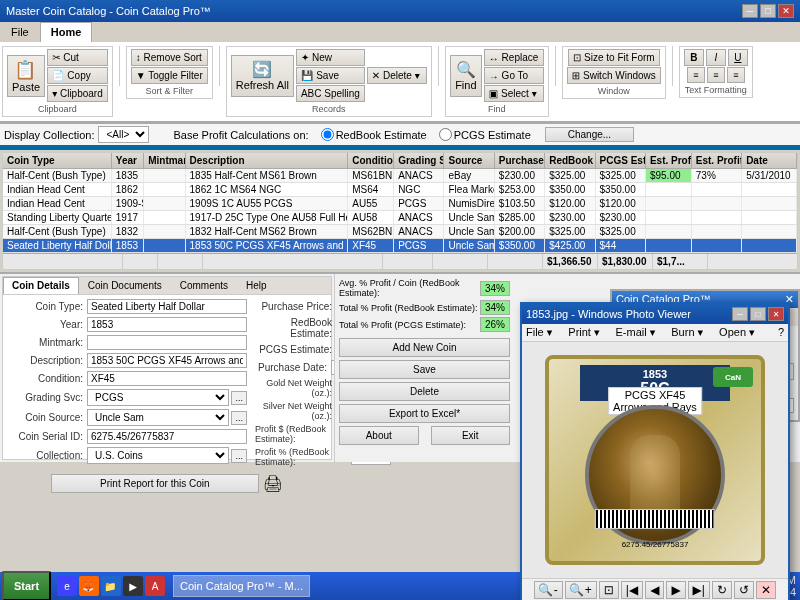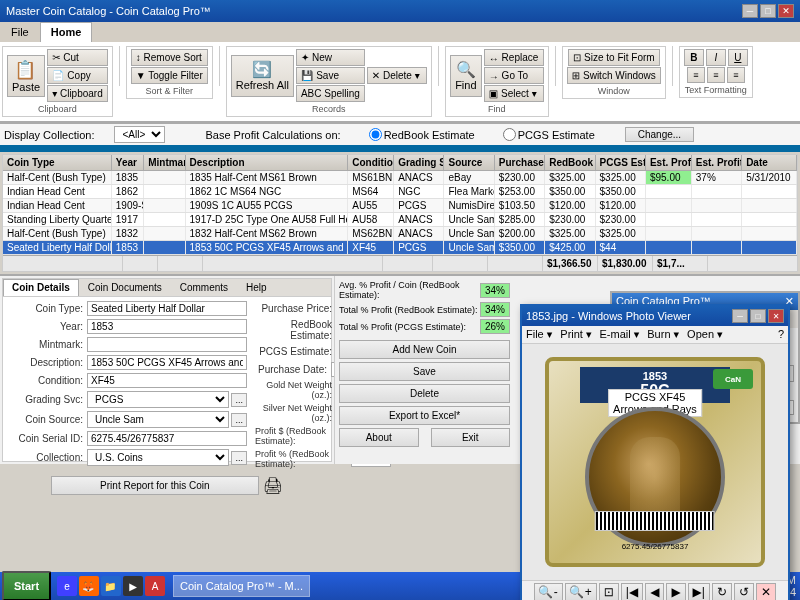--- a/index.html
+++ b/index.html
@@ -29,21 +29,21 @@
     .table-header { display: flex; background: linear-gradient(to bottom, #e0ddd8, #ccc8c0); border-bottom: 1px solid #aaa; }
     .table-header-cell { padding: 2px 4px; border-right: 1px solid #aaa; font-weight: bold; font-size: 10px; white-space: nowrap; overflow: hidden; }
     .table-row { display: flex; border-bottom: 1px solid #e0e0e0; }
     .table-row:nth-child(even) { background: #f8f8f8; }
     .table-row.selected { background: #316ac5; color: white; }
     .table-cell { padding: 1px 4px; border-right: 1px solid #e8e8e8; font-size: 10px; white-space: nowrap; overflow: hidden; }
 
     
     .photo-window { position: absolute; top: 150px; left: 520px; width: 270px; height: 300px; background: white; border: 2px solid #1a5fb4; box-shadow: 3px 3px 8px rgba(0,0,0,0.4); z-index: 100; }
     .photo-title-bar { background: linear-gradient(to bottom, #1a5fb4, #1248a0); color: white; height: 20px; display: flex; align-items: center; justify-content: space-between; padding: 0 4px; font-size: 11px; }
-    .photo-menu { background: #f0f0f0; border-bottom: 1px solid #ccc; padding: 2px 4px; display: flex; gap: 8px; font-size: 10px; }
+    .photo-menu { background: #f0f0f0; border-bottom: 1px solid #ccc; padding: 2px 4px; display: flex; gap: 16px; font-size: 10px; }
     .photo-menu span { cursor: pointer; }
     .photo-content { padding: 4px; background: #e8e8e8; height: calc(100% - 60px); display: flex; align-items: center; justify-content: center; }
     .photo-toolbar { background: #f0f0f0; border-top: 1px solid #ccc; padding: 2px; display: flex; gap: 2px; justify-content: center; }
     .photo-toolbar-btn { background: linear-gradient(to bottom, #f0f0f0, #ddd); border: 1px solid #aaa; padding: 1px 4px; cursor: pointer; font-size: 12px; }
     .coin-barcode { position: absolute; bottom: 20px; width: 120px; height: 20px; background: repeating-linear-gradient(90deg, #000 0px, #000 2px, #fff 2px, #fff 4px); border: 1px solid #ccc; }
     .coin-slab { position: relative; background: linear-gradient(135deg, #e8e0c0, #c8b870, #e8e0c0); width: 220px; height: 210px; border-radius: 8px; display: flex; align-items: center; justify-content: center; border: 4px solid #a09040; }
     .coin-slab-label { position: absolute; top: 6px; left: 50%; transform: translateX(-50%); background: #1a3a6a; color: white; padding: 3px 8px; font-size: 10px; font-weight: bold; text-align: center; width: 150px; }
     .can-sticker { position: absolute; top: 8px; right: 8px; width: 40px; height: 20px; background: #3a9a3a; border-radius: 3px; color: white; font-size: 8px; font-weight: bold; display: flex; align-items: center; justify-content: center; }
 
     
@@ -74,21 +74,21 @@
     .gold-dot { width: 16px; height: 16px; background: #ffd700; border: 1px solid #aaa; border-radius: 2px; }
     .silver-dot { width: 16px; height: 16px; background: #c0c0c0; border: 1px solid #aaa; border-radius: 2px; }
     .taskbar { position: fixed; bottom: 0; left: 0; width: 800px; background: linear-gradient(to bottom, #245edc, #1a4ab0); height: 28px; display: flex; align-items: center; }
     .taskbar-start { background: linear-gradient(to bottom, #4a9a4a, #2a7a2a); color: white; padding: 13px 10px; margin: 2px 2px; border-radius: 2px; font-size: 11px; font-weight: bold; cursor: pointer; height: 22px; display: flex; align-items: center; }
     .taskbar-items { display: flex; gap: 2px; flex: 1; padding: 0 4px; }
     .taskbar-item { background: rgba(255,255,255,0.2); color: white; padding: 2px 6px; font-size: 10px; cursor: pointer; height: 22px; display: flex; align-items: center; border: 1px solid rgba(255,255,255,0.3); }
     .taskbar-item.active { background: rgba(255,255,255,0.35); }
     .taskbar-tray { display: flex; align-items: center; gap: 4px; padding: 0 4px; color: white; font-size: 10px; }
 
     
-    .collection-bar { background: #f5f5f5; border-bottom: 7px solid #0369a1; padding: 2px 4px; display: flex; align-items: center; gap: 20px; font-size: 10px; }
+    .collection-bar { background: #f5f5f5; border-bottom: 5px solid #0369a1; padding: 2px 4px; display: flex; align-items: center; gap: 4px; font-size: 10px; }
     .collection-select { border: 1px solid #aaa; padding: 1px 3px; font-size: 10px; background: white; }
 
     
     .totals-row { display: flex; background: #e8e8e8; border-top: 1px solid #aaa; }
     .totals-cell { padding: 2px 4px; border-right: 1px solid #ccc; font-size: 10px; font-weight: bold; }
   </style>
 </head>
 <body>
 
 <div class="title-bar">
@@ -203,21 +203,21 @@
   </select>
   <span style="margin-left:20px;">Base Profit Calculations on:</span>
   <label style="display:flex;align-items:center;gap:2px;margin-left:8px;">
     <input type="radio" name="profit_basis" checked="" style="">
     <span>RedBook Estimate</span>
   </label>
   <label style="display:flex;align-items:center;gap:2px;margin-left:8px;">
     <input type="radio" name="profit_basis" style="">
     <span>PCGS Estimate</span>
   </label>
-  <button class="action-btn" style="width:auto;display:inline-block;margin:0 12px 0 10px;padding:1px 12px;">Change...</button>
+  <button class="action-btn" style="width:auto;display:inline-block;margin:0 12px 0 10px;padding:1px 22px;">Change...</button>
 </div>
 
 <div style="position:relative;">
   <div class="table-container" style="margin:2px;overflow-x:auto;">
     <div class="table-header">
       <div class="table-header-cell" style="width:120px;">Coin Type</div>
       <div class="table-header-cell" style="width:35px;">Year</div>
       <div class="table-header-cell" style="width:45px;">Mintmark</div>
       <div class="table-header-cell" style="width:180px;">Description</div>
       <div class="table-header-cell" style="width:50px;">Condition</div>
@@ -236,21 +236,21 @@
       <div class="table-cell" style="width:35px;">1835</div>
       <div class="table-cell" style="width:45px;"></div>
       <div class="table-cell" style="width:180px;">1835 Half-Cent MS61 Brown</div>
       <div class="table-cell" style="width:50px;">MS61BN</div>
       <div class="table-cell" style="width:55px;">ANACS</div>
       <div class="table-cell" style="width:55px;">eBay</div>
       <div class="table-cell" style="width:55px;">$230.00</div>
       <div class="table-cell" style="width:55px;">$325.00</div>
       <div class="table-cell" style="width:55px;">$325.00</div>
       <div class="table-cell" style="width:50px;background:#90ee90;">$95.00</div>
-      <div class="table-cell" style="width:55px;">37%</div>
+      <div class="table-cell" style="width:55px;">73%</div>
       <div class="table-cell" style="width:60px;">5/31/2010</div>
     </div>
 
     <div class="table-row">
       <div class="table-cell" style="width:120px;">Indian Head Cent</div>
       <div class="table-cell" style="width:35px;">1862</div>
       <div class="table-cell" style="width:45px;"></div>
       <div class="table-cell" style="width:180px;">1862 1C MS64 NGC</div>
       <div class="table-cell" style="width:50px;">MS64</div>
       <div class="table-cell" style="width:55px;">NGC</div>

